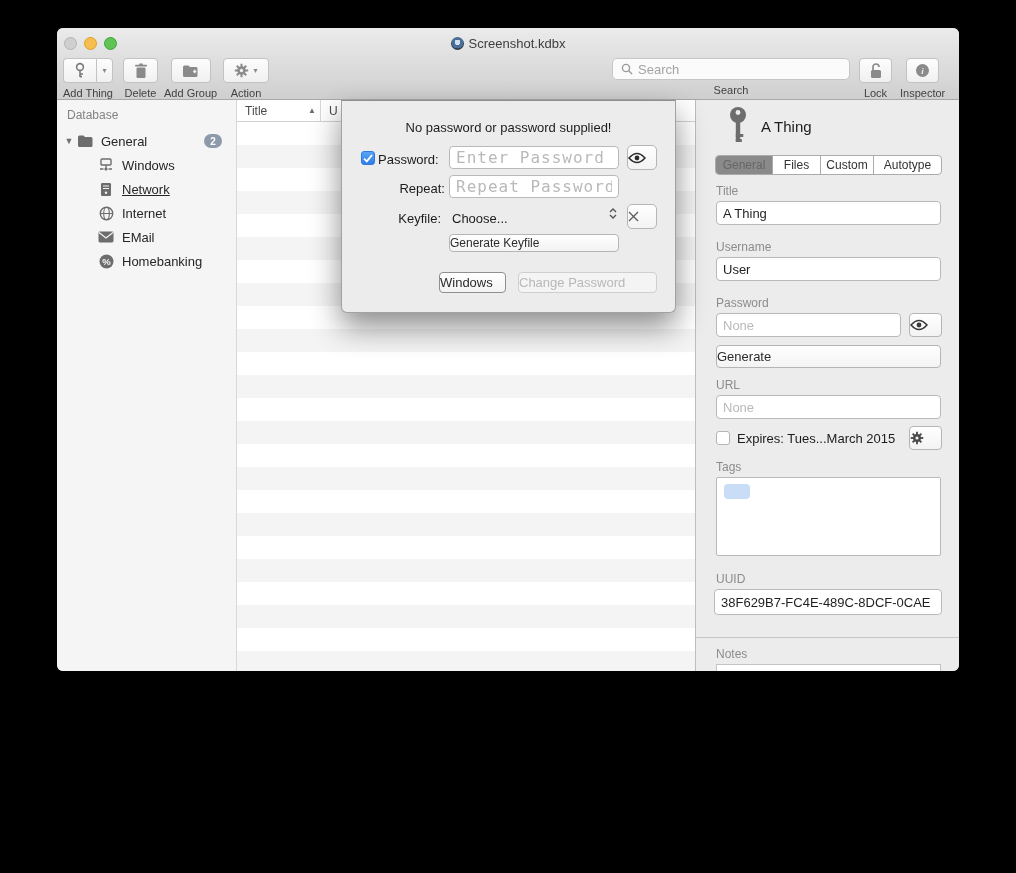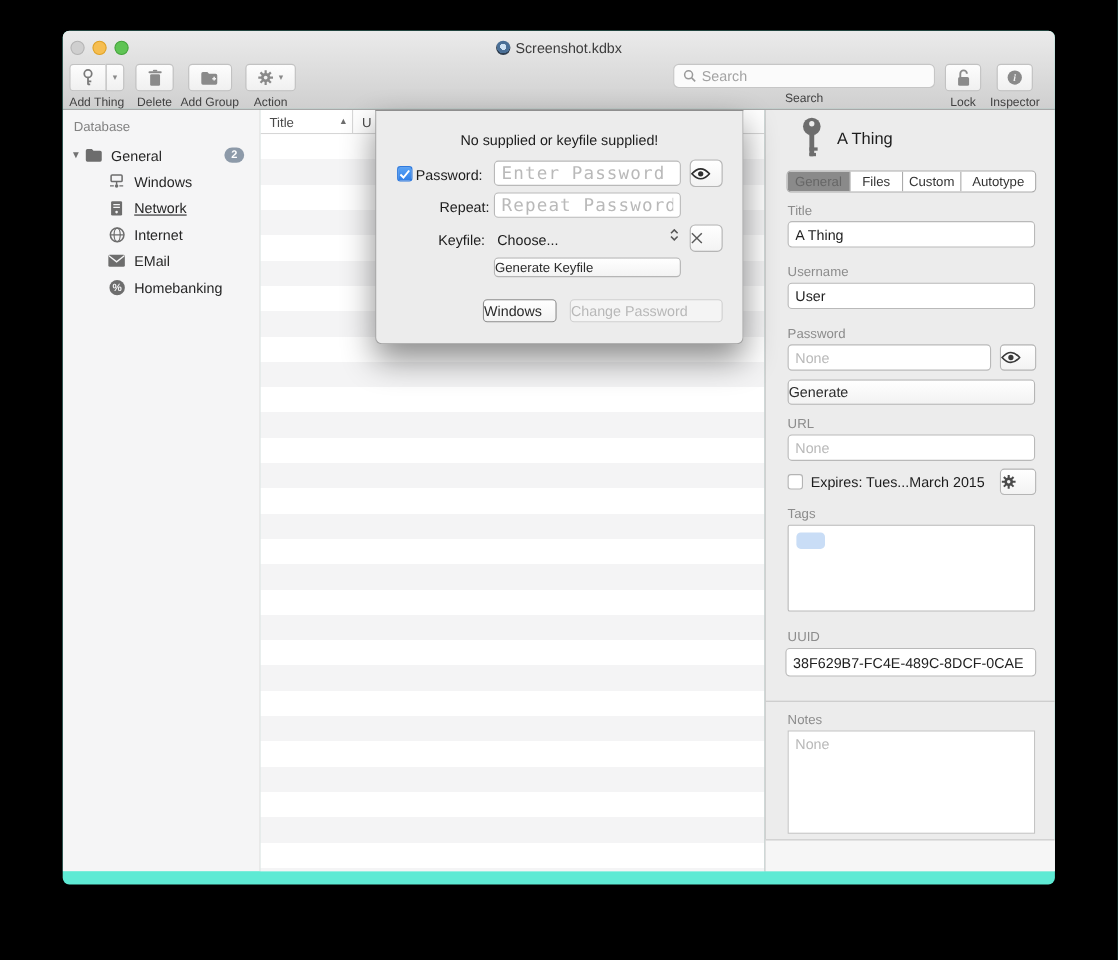--- a/index.html
+++ b/index.html
@@ -1,19 +1,19 @@
 <!DOCTYPE html>
 <html><head>
 <meta charset="utf-8">
 <style>
   * { margin:0; padding:0; box-sizing:border-box; }
   html,body { width:1016px; height:873px; background:#000; overflow:hidden;
               font-family:"Liberation Sans", sans-serif; }
-  .window { position:absolute; left:57px; top:28px; width:902px; height:776px;
-            border-radius:6px; overflow:hidden; background:#5eead4;
+  .window { position:absolute; left:57px; top:28px; width:902px; height:643px;
+            border-radius:6px; overflow:hidden; background:#c4b5fd;
             box-shadow:0 18px 40px rgba(0,0,0,.55); }
   
   .header { position:absolute; left:0; top:0; width:100%; height:72px;
             background:linear-gradient(#ebebeb,#cfcfcf); border-bottom:1px solid #a8a8a8; }
   .traffic { position:absolute; top:9px; left:7px; display:flex; gap:7px; }
   .light { width:13px; height:13px; border-radius:50%; }
   .light.close { background:#cfcfcf; border:1px solid #b4b4b4; }
   .light.min { background:#f6be50; border:1px solid #dfa123; }
   .light.max { background:#5fc454; border:1px solid #43a33a; }
   .win-title { position:absolute; top:8px; left:0; width:100%; text-align:center;
@@ -378,21 +378,21 @@
 
       <div class="divider" style="top:537px;"></div>
       <div class="insp-label" style="left:20px; top:547px;">Notes</div>
       <textarea class="notes-area" placeholder="None" style=""></textarea>
 
       <div class="insp-footer"></div>
     </div>
   </div>
 
   <div class="sheet">
-    <div class="sheet-msg">No supplied or keyfile supplied!</div>
+    <div class="sheet-msg">No password or password supplied!</div>
 
     <div class="checkbox on" style="left:19px; top:50px;">
       <svg width="10" height="9" viewBox="0 0 10 9">
           <polyline points="1,4.6 3.8,7.4 9,1" fill="none" stroke="#fff" stroke-width="1.8"></polyline>
         </svg>
     </div>
     <div class="dlg-label" style="left:36px; top:51px; width:68px; text-align:left;">Password:</div>
     <input class="field mono-field" style="left: 107px; top: 45px; width: 170px; height: 23px;" placeholder="Enter Password">
     <div class="btn icon-btn" style="left:285px; top:44px; width:30px; height:25px; border-radius:5px;">
       <span>

